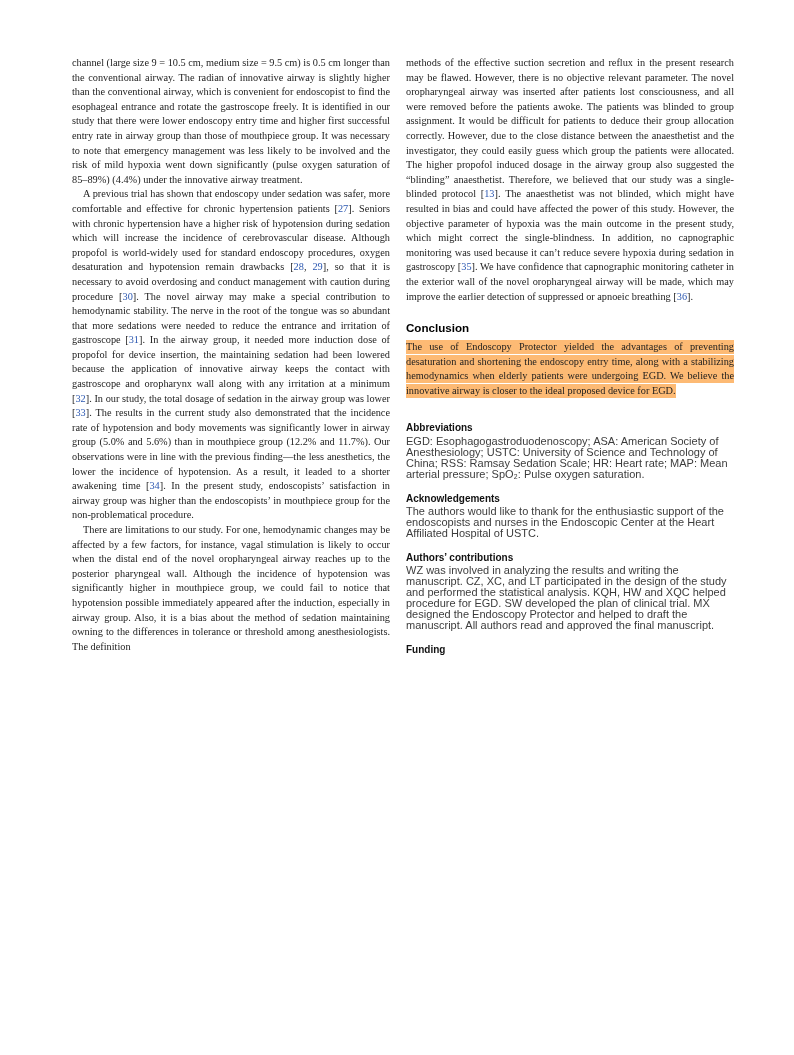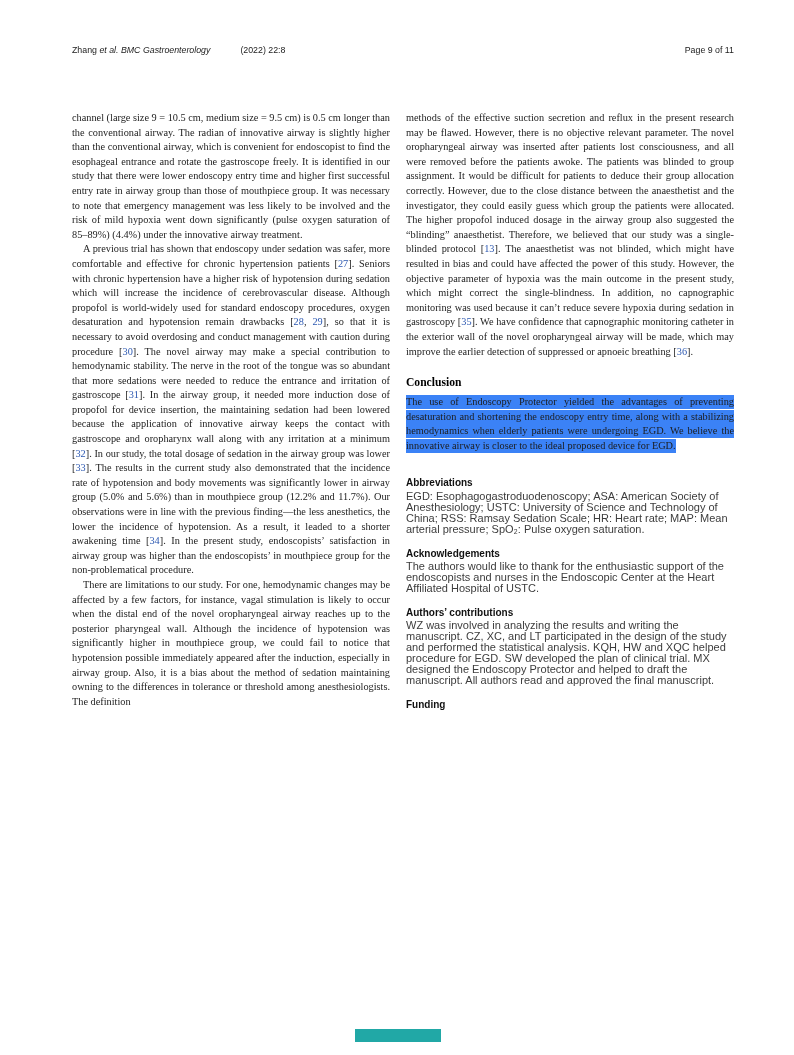--- a/index.html
+++ b/index.html
@@ -15,60 +15,53 @@
   .hdr .issue{margin-left:26px;}
   
   .cols{display:flex;gap:16px;margin-top:56px;}
   .col-l{width:318px;}
   .col-r{width:328px;}
   p.para{margin:0;font-size:10.3px;line-height:14.6px;text-align:justify;
          color:#1c1c1c;}
   p.para.indent{text-indent:11px;}
   .cite{color:#2c58b1;}
   
-  .concl-h{font-family:Liberation Serif, serif;font-weight:bold;
+  .concl-h{font-family:Liberation Sans, sans-serif;font-weight:bold;
            font-size:11.6px;color:#000;margin:17px 0 6px 0;}
   .hl{background:#ffff00;-webkit-box-decoration-break:clone;box-decoration-break:clone;
       padding:1px 0 2px 0;}
   
   .backmatter{margin-top:24px;font-family:"Liberation Sans","DejaVu Sans",sans-serif;}
   .bm-sec{margin-bottom:13px;}
   .bm-h{font-size:10px;font-weight:bold;color:#111;margin:0 0 2.5px 0;}
   .bm-t{font-size:11px;line-height:10.9px;color:#3c3c3c;margin:0;}
   
   .accent-bar{position:absolute;left:355px;top:1029px;width:86px;height:13px;}
 </style>
 </head>
 <body>
 
 <div class="page">
 
-  <div class="hdr">
-    <div class="cite-left">
-      <span><span>Zhang </span><span class="ital">et al. BMC Gastroenterology</span></span>
-      <span class="issue">(2022) 22:8</span>
-    </div>
-    <div>Page 9 of 11</div>
-  </div>
 
   <div class="cols">
     <div class="col-l">
         <p class="para">channel (large size 9 = 10.5 cm, medium size = 9.5 cm) is 0.5 cm longer than the conventional airway. The radian of innovative airway is slightly higher than the conventional airway, which is convenient for endoscopist to find the esophageal entrance and rotate the gastroscope freely. It is identified in our study that there were lower endoscopy entry time and higher first successful entry rate in airway group than those of mouthpiece group. It was necessary to note that emergency management was less likely to be involved and the risk of mild hypoxia went down significantly (pulse oxygen saturation of 85–89%) (4.4%) under the innovative airway treatment.</p>
         <p class="para indent">A previous trial has shown that endoscopy under sedation was safer, more comfortable and effective for chronic hypertension patients [<span class="cite" style="color: rgb(44, 88, 177);">27</span>]. Seniors with chronic hypertension have a higher risk of hypotension during sedation which will increase the incidence of cerebrovascular disease. Although propofol is world-widely used for standard endoscopy procedures, oxygen desaturation and hypotension remain drawbacks [<span class="cite" style="color: rgb(44, 88, 177);">28</span>, <span class="cite" style="color: rgb(44, 88, 177);">29</span>], so that it is necessary to avoid overdosing and conduct management with caution during procedure [<span class="cite" style="color: rgb(44, 88, 177);">30</span>]. The novel airway may make a special contribution to hemodynamic stability. The nerve in the root of the tongue was so abundant that more sedations were needed to reduce the entrance and irritation of gastroscope [<span class="cite" style="color: rgb(44, 88, 177);">31</span>]. In the airway group, it needed more induction dose of propofol for device insertion, the maintaining sedation had been lowered because the application of innovative airway keeps the contact with gastroscope and oropharynx wall along with any irritation at a minimum [<span class="cite" style="color: rgb(44, 88, 177);">32</span>]. In our study, the total dosage of sedation in the airway group was lower [<span class="cite" style="color: rgb(44, 88, 177);">33</span>]. The results in the current study also demonstrated that the incidence rate of hypotension and body movements was significantly lower in airway group (5.0% and 5.6%) than in mouthpiece group (12.2% and 11.7%). Our observations were in line with the previous finding—the less anesthetics, the lower the incidence of hypotension. As a result, it leaded to a shorter awakening time [<span class="cite" style="color: rgb(44, 88, 177);">34</span>]. In the present study, endoscopists’ satisfaction in airway group was higher than the endoscopists’ in mouthpiece group for the non-problematical procedure.</p>
         <p class="para indent">There are limitations to our study. For one, hemodynamic changes may be affected by a few factors, for instance, vagal stimulation is likely to occur when the distal end of the novel oropharyngeal airway reaches up to the posterior pharyngeal wall. Although the incidence of hypotension was significantly higher in mouthpiece group, we could fail to notice that hypotension possible immediately appeared after the induction, especially in airway group. Also, it is a bias about the method of sedation maintaining owning to the differences in tolerance or threshold among anesthesiologists. The definition</p>
       </div>
 
     <div class="col-r">
       <div>
           <p class="para">methods of the effective suction secretion and reflux in the present research may be flawed. However, there is no objective relevant parameter. The novel oropharyngeal airway was inserted after patients lost consciousness, and all were removed before the patients awoke. The patients was blinded to group assignment. It would be difficult for patients to deduce their group allocation correctly. However, due to the close distance between the anaesthetist and the investigator, they could easily guess which group the patients were allocated. The higher propofol induced dosage in the airway group also suggested the “blinding” anaesthetist. Therefore, we believed that our study was a single-blinded protocol [<span class="cite" style="color: rgb(44, 88, 177);">13</span>]. The anaesthetist was not blinded, which might have resulted in bias and could have affected the power of this study. However, the objective parameter of hypoxia was the main outcome in the present study, which might correct the single-blindness. In addition, no capnographic monitoring was used because it can’t reduce severe hypoxia during sedation in gastroscopy [<span class="cite" style="color: rgb(44, 88, 177);">35</span>]. We have confidence that capnographic monitoring catheter in the exterior wall of the novel oropharyngeal airway will be made, which may improve the earlier detection of suppressed or apnoeic breathing [<span class="cite" style="color: rgb(44, 88, 177);">36</span>].</p>
         </div>
 
       <div>
         <div class="concl-h">Conclusion</div>
-        <p class="para"><span class="hl" style="background: #3b82f6;">The use of Endoscopy Protector yielded the advantages of preventing desaturation and shortening the endoscopy entry time, along with a stabilizing hemodynamics when elderly patients were undergoing EGD. We believe the innovative airway is closer to the ideal proposed device for EGD.</span></p>
+        <p class="para"><span class="hl" style="background: #fdba74;">The use of Endoscopy Protector yielded the advantages of preventing desaturation and shortening the endoscopy entry time, along with a stabilizing hemodynamics when elderly patients were undergoing EGD. We believe the innovative airway is closer to the ideal proposed device for EGD.</span></p>
       </div>
 
       <div class="backmatter">
           <div class="bm-sec">
             <div class="bm-h">Abbreviations</div>
             <p class="bm-t">EGD: Esophagogastroduodenoscopy; ASA: American Society of Anesthesiology; USTC: University of Science and Technology of China; RSS: Ramsay Sedation Scale; HR: Heart rate; MAP: Mean arterial pressure; SpO₂: Pulse oxygen saturation.</p>
           </div>
           <div class="bm-sec">
             <div class="bm-h">Acknowledgements</div>
             <p class="bm-t">The authors would like to thank for the enthusiastic support of the endoscopists and nurses in the Endoscopic Center at the Heart Affiliated Hospital of USTC.</p>

